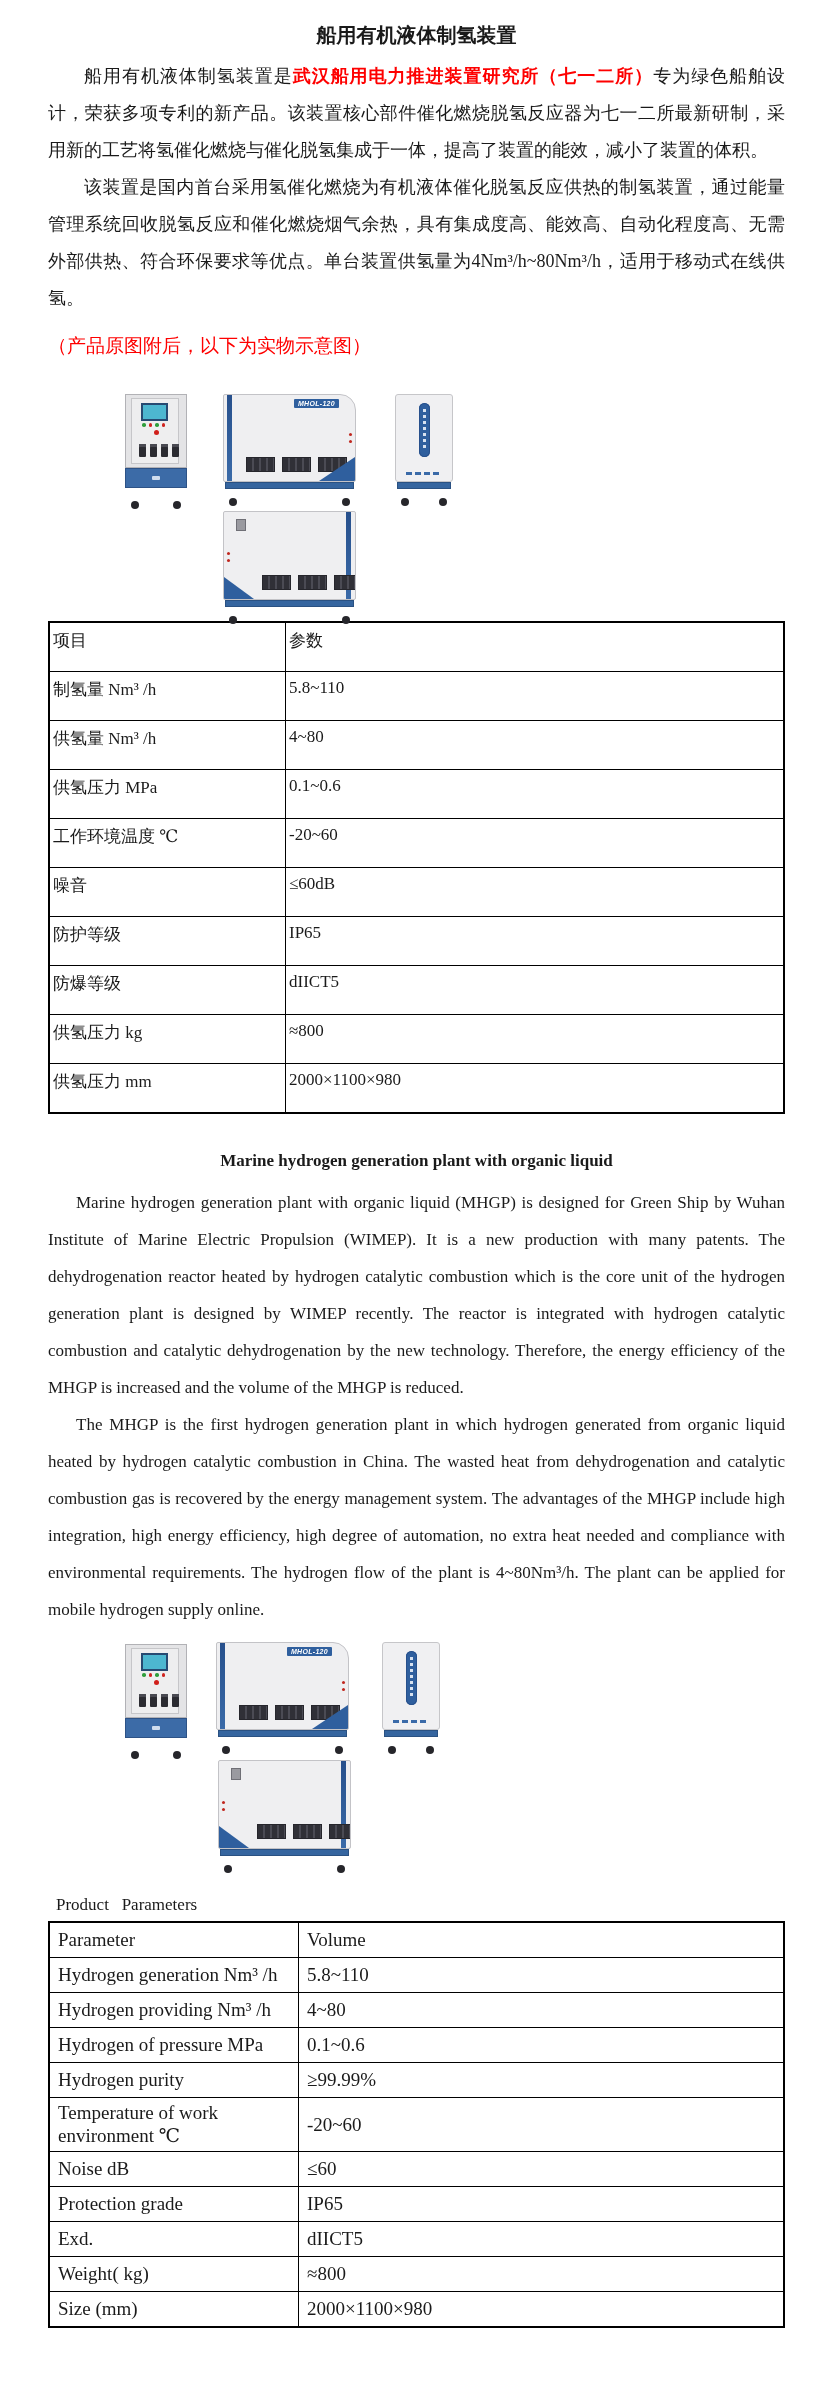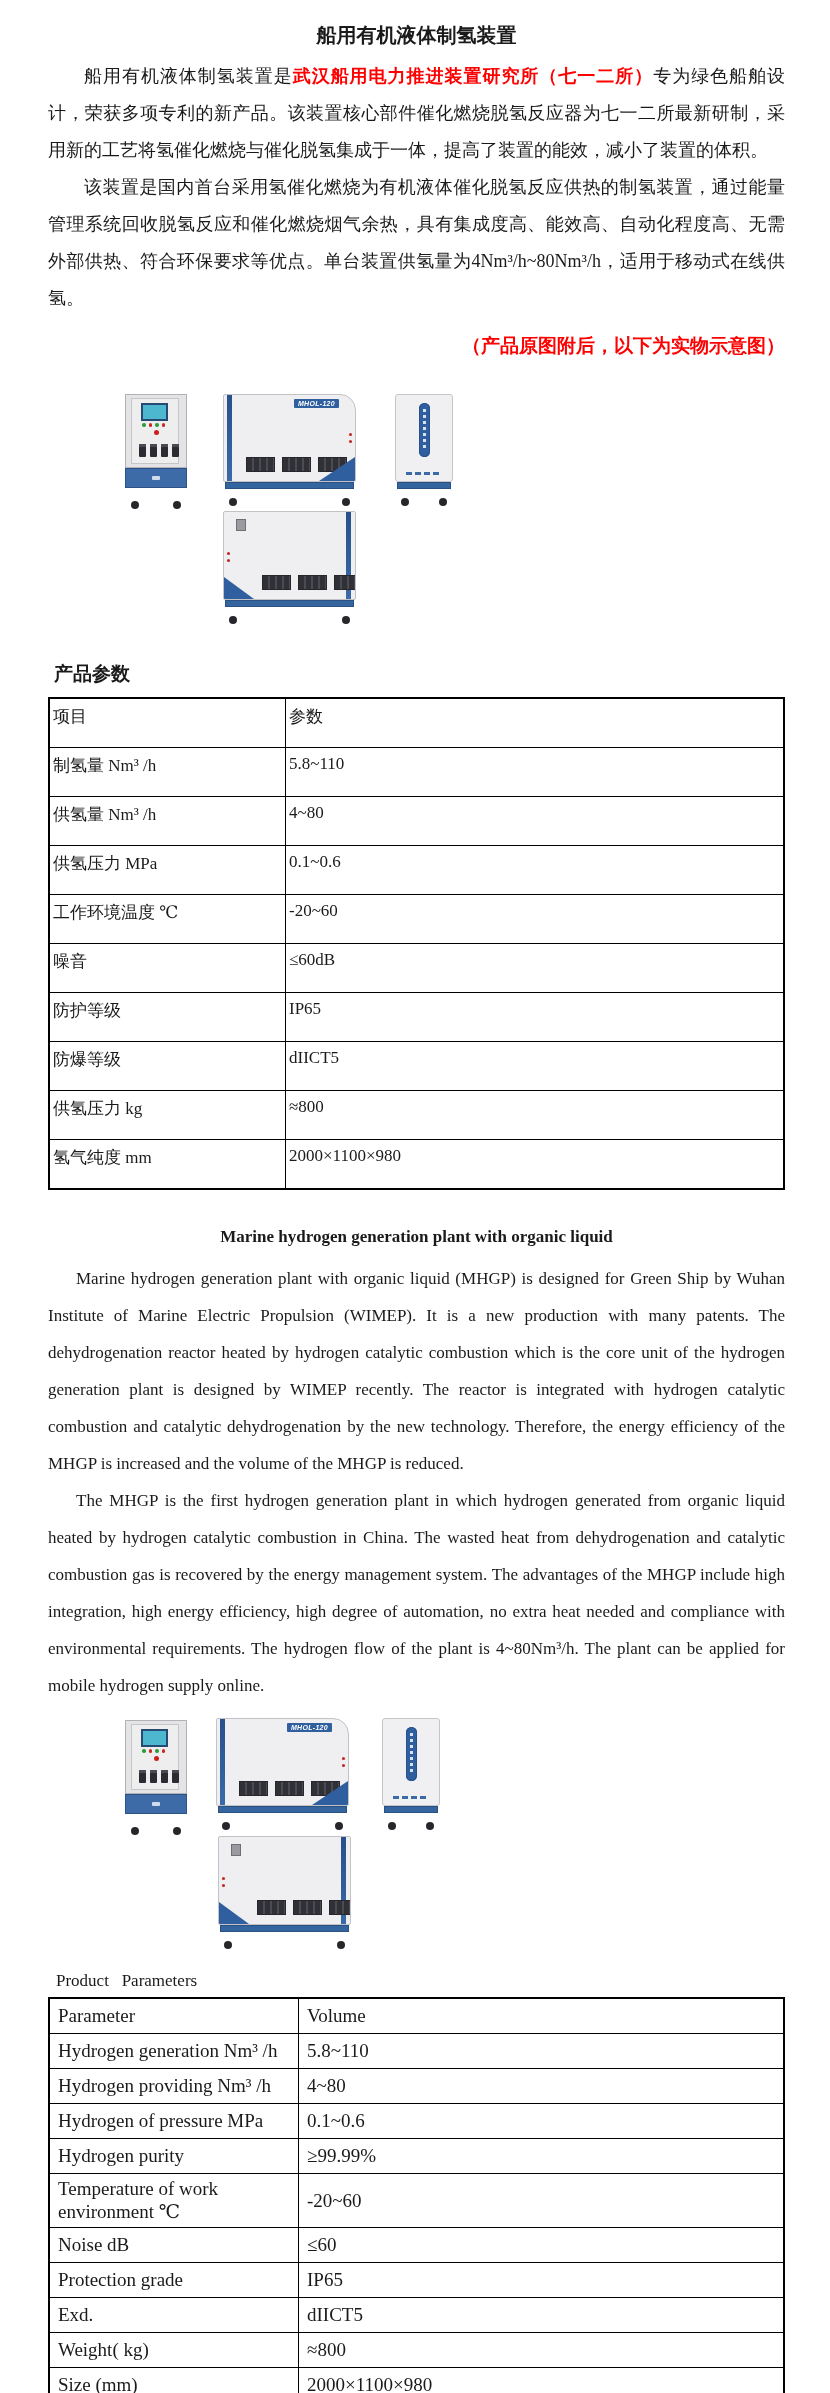--- a/index.html
+++ b/index.html
@@ -24,25 +24,24 @@
   }
   .cn-para{
     font-size:18px;
     line-height:37px;
     text-align:justify;
     text-indent:2em;
     margin:0;
   }
   .red-note{
     color:#fe0000;
-    font-weight:bold;
+    font-weight:normal;
     font-size:19px;
     line-height:30px;
     margin:14px 0 0 0;
-    text-align:right;
   }
   .section-heading-cn{
     font-size:19px;
     font-weight:bold;
     margin:40px 0 10px 6px;
   }
   .en-title{
     text-align:center;
     font-size:17px;
     font-weight:bold;
@@ -346,21 +345,20 @@
           <span class="vent"></span>
           <span class="vent"></span>
         </div>
       </div>
       <div class="unit-base"></div>
       <span class="wheel l"></span>
       <span class="wheel r"></span>
     </div>
   </div>
 
-  <h2 class="section-heading-cn">产品参数</h2>
 
   <table class="params cn-params">
     <thead>
       <tr>
         <th>项目</th>
         <th>参数</th>
       </tr>
     </thead>
     <tbody>
         <tr>
@@ -389,21 +387,21 @@
         </tr>
         <tr>
           <td>防爆等级</td>
           <td>dIICT5</td>
         </tr>
         <tr>
           <td>供氢压力  kg</td>
           <td>≈800</td>
         </tr>
         <tr>
-          <td>氢气纯度 mm</td>
+          <td>供氢压力 mm</td>
           <td>2000×1100×980</td>
         </tr>
       </tbody>
   </table>
 
   <h2 class="en-title">Marine hydrogen generation plant with organic liquid</h2>
 
   <p class="en-para">Marine hydrogen generation plant with organic liquid (MHGP) is designed for Green Ship by Wuhan Institute of Marine Electric Propulsion (WIMEP). It is a new production with many patents. The dehydrogenation reactor heated by hydrogen catalytic combustion which is the core unit of the hydrogen generation plant is designed by WIMEP recently. The reactor is integrated with hydrogen catalytic combustion and catalytic dehydrogenation by the new technology. Therefore, the energy efficiency of the MHGP is increased and the volume of the MHGP is reduced.</p>
   <p class="en-para">The MHGP is the first hydrogen generation plant in which hydrogen generated from organic liquid heated by hydrogen catalytic combustion in China. The wasted heat from dehydrogenation and catalytic combustion gas is recovered by the energy management system. The advantages of the MHGP include high integration, high energy efficiency, high degree of automation, no extra heat needed and compliance with environmental requirements. The hydrogen flow of the plant is 4~80Nm³/h. The plant can be applied for mobile hydrogen supply online.</p>
 

